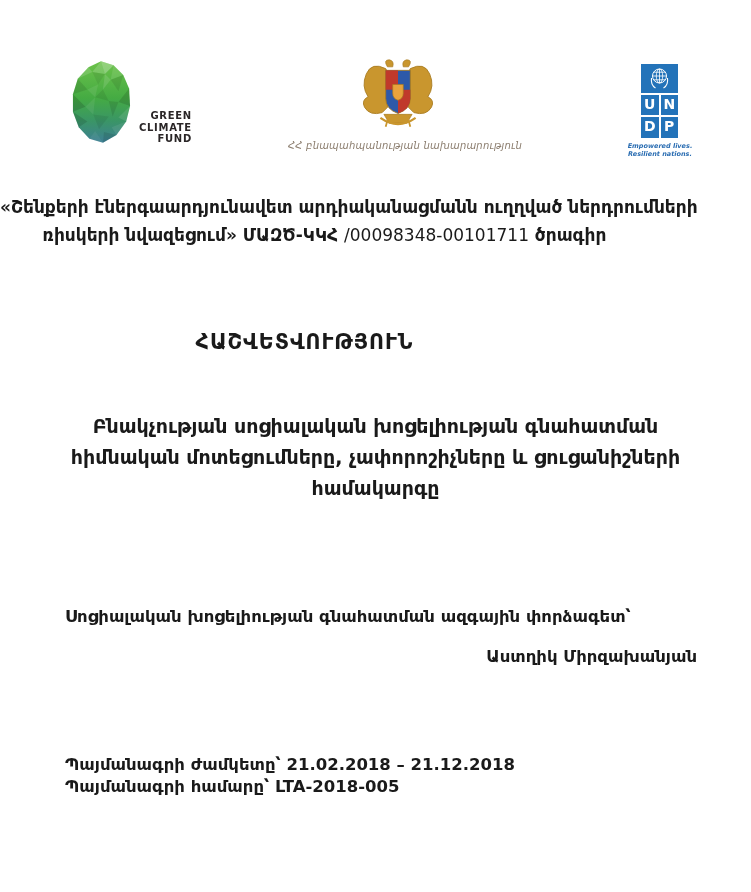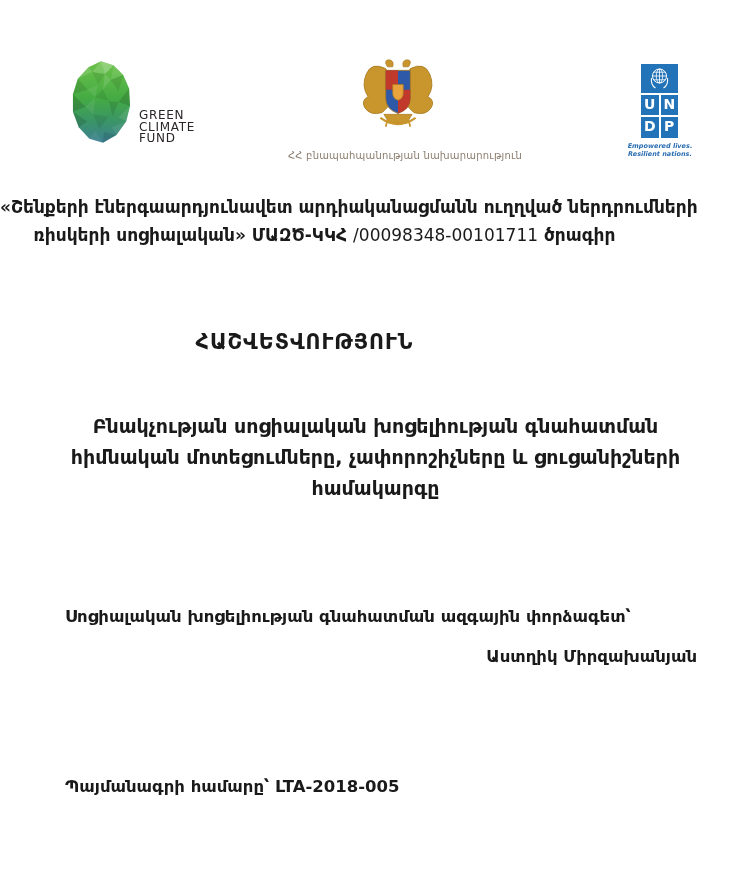--- a/index.html
+++ b/index.html
@@ -11,28 +11,29 @@
     background: #ffffff;
     font-family: "DejaVu Sans", sans-serif;
     color: #1a1a1a;
     overflow: hidden;
   }
 
   
   .gcf-logo { position: absolute; left: 70px; top: 58px; display: flex; }
   .gcf-text {
     margin-left: 7px; margin-top: 52px;
-    font-size: 12px; font-weight: normal; letter-spacing: .7px;
-    line-height: 11.5px; color: #2a2627;
+    font-size: 10px; font-weight: bold; letter-spacing: .7px;
+    line-height: 11.5px; color: #2a2627; text-align: right;
   }
 
   .ministry-logo { position: absolute; left: 288px; top: 56px; width: 220px; text-align: center; }
   .ministry-caption {
-    margin-top: 12px; font-size: 10px; color: #8b7d6e; letter-spacing: .2px;
+    margin-top: 2px; font-size: 10px; color: #8b7d6e; letter-spacing: .2px;
     white-space: nowrap;
+    font-style: italic;
   }
 
   .undp-logo { position: absolute; left: 641px; top: 64px; width: 37px; }
   .undp-box { position: relative; width: 37px; height: 74px; background: #2373b9; }
   .undp-line-h { position: absolute; left: 0; right: 0; height: 2px; background: #fff; }
   .undp-line-v { position: absolute; top: 29px; bottom: 0; left: 17.5px; width: 2px; background: #fff; }
   .undp-cell {
     position: absolute; width: 17.5px; height: 21px;
     color: #fff; font-weight: bold; font-size: 14px; line-height: 21px; text-align: center;
   }
@@ -166,29 +167,30 @@
       <div class="undp-cell" style="right:0; top:52px;">P</div>
     </div>
     <div class="undp-tagline">
       <div>Empowered lives.</div>
       <div>Resilient nations.</div>
     </div>
   </div>
 
   <div class="prog-title">
     <div class="line">«Շենքերի էներգաարդյունավետ արդիականացմանն ուղղված ներդրումների</div>
-    <div class="line"><span>ռիսկերի սոցիալական» ՄԱԶԾ-ԿԿՀ </span><span class="prog-code">/00098348-00101711</span><span> ծրագիր</span></div>
+    <div class="line"><span>ռիսկերի նվազեցում» ՄԱԶԾ-ԿԿՀ </span><span class="prog-code">/00098348-00101711</span><span> ծրագիր</span></div>
   </div>
 
   <div class="report-heading">ՀԱՇՎԵՏՎՈՒԹՅՈՒՆ</div>
 
   <div class="subtitle">
     <div class="line">Բնակչության սոցիալական խոցելիության գնահատման</div>
     <div class="line">հիմնական մոտեցումները, չափորոշիչները և ցուցանիշների</div>
     <div class="line">համակարգը</div>
   </div>
 
   <div class="sig-role">Սոցիալական խոցելիության գնահատման ազգային փորձագետ՝</div>
   <div class="sig-name">Աստղիկ Միրզախանյան</div>
 
+  <div class="contract-period">Պայմանագրի ժամկետը՝ 21.02.2018 – 21.12.2018</div>
   <div class="contract-number">Պայմանագրի համարը՝ LTA-2018-005</div>
 
 </div>
 
 </body></html>

